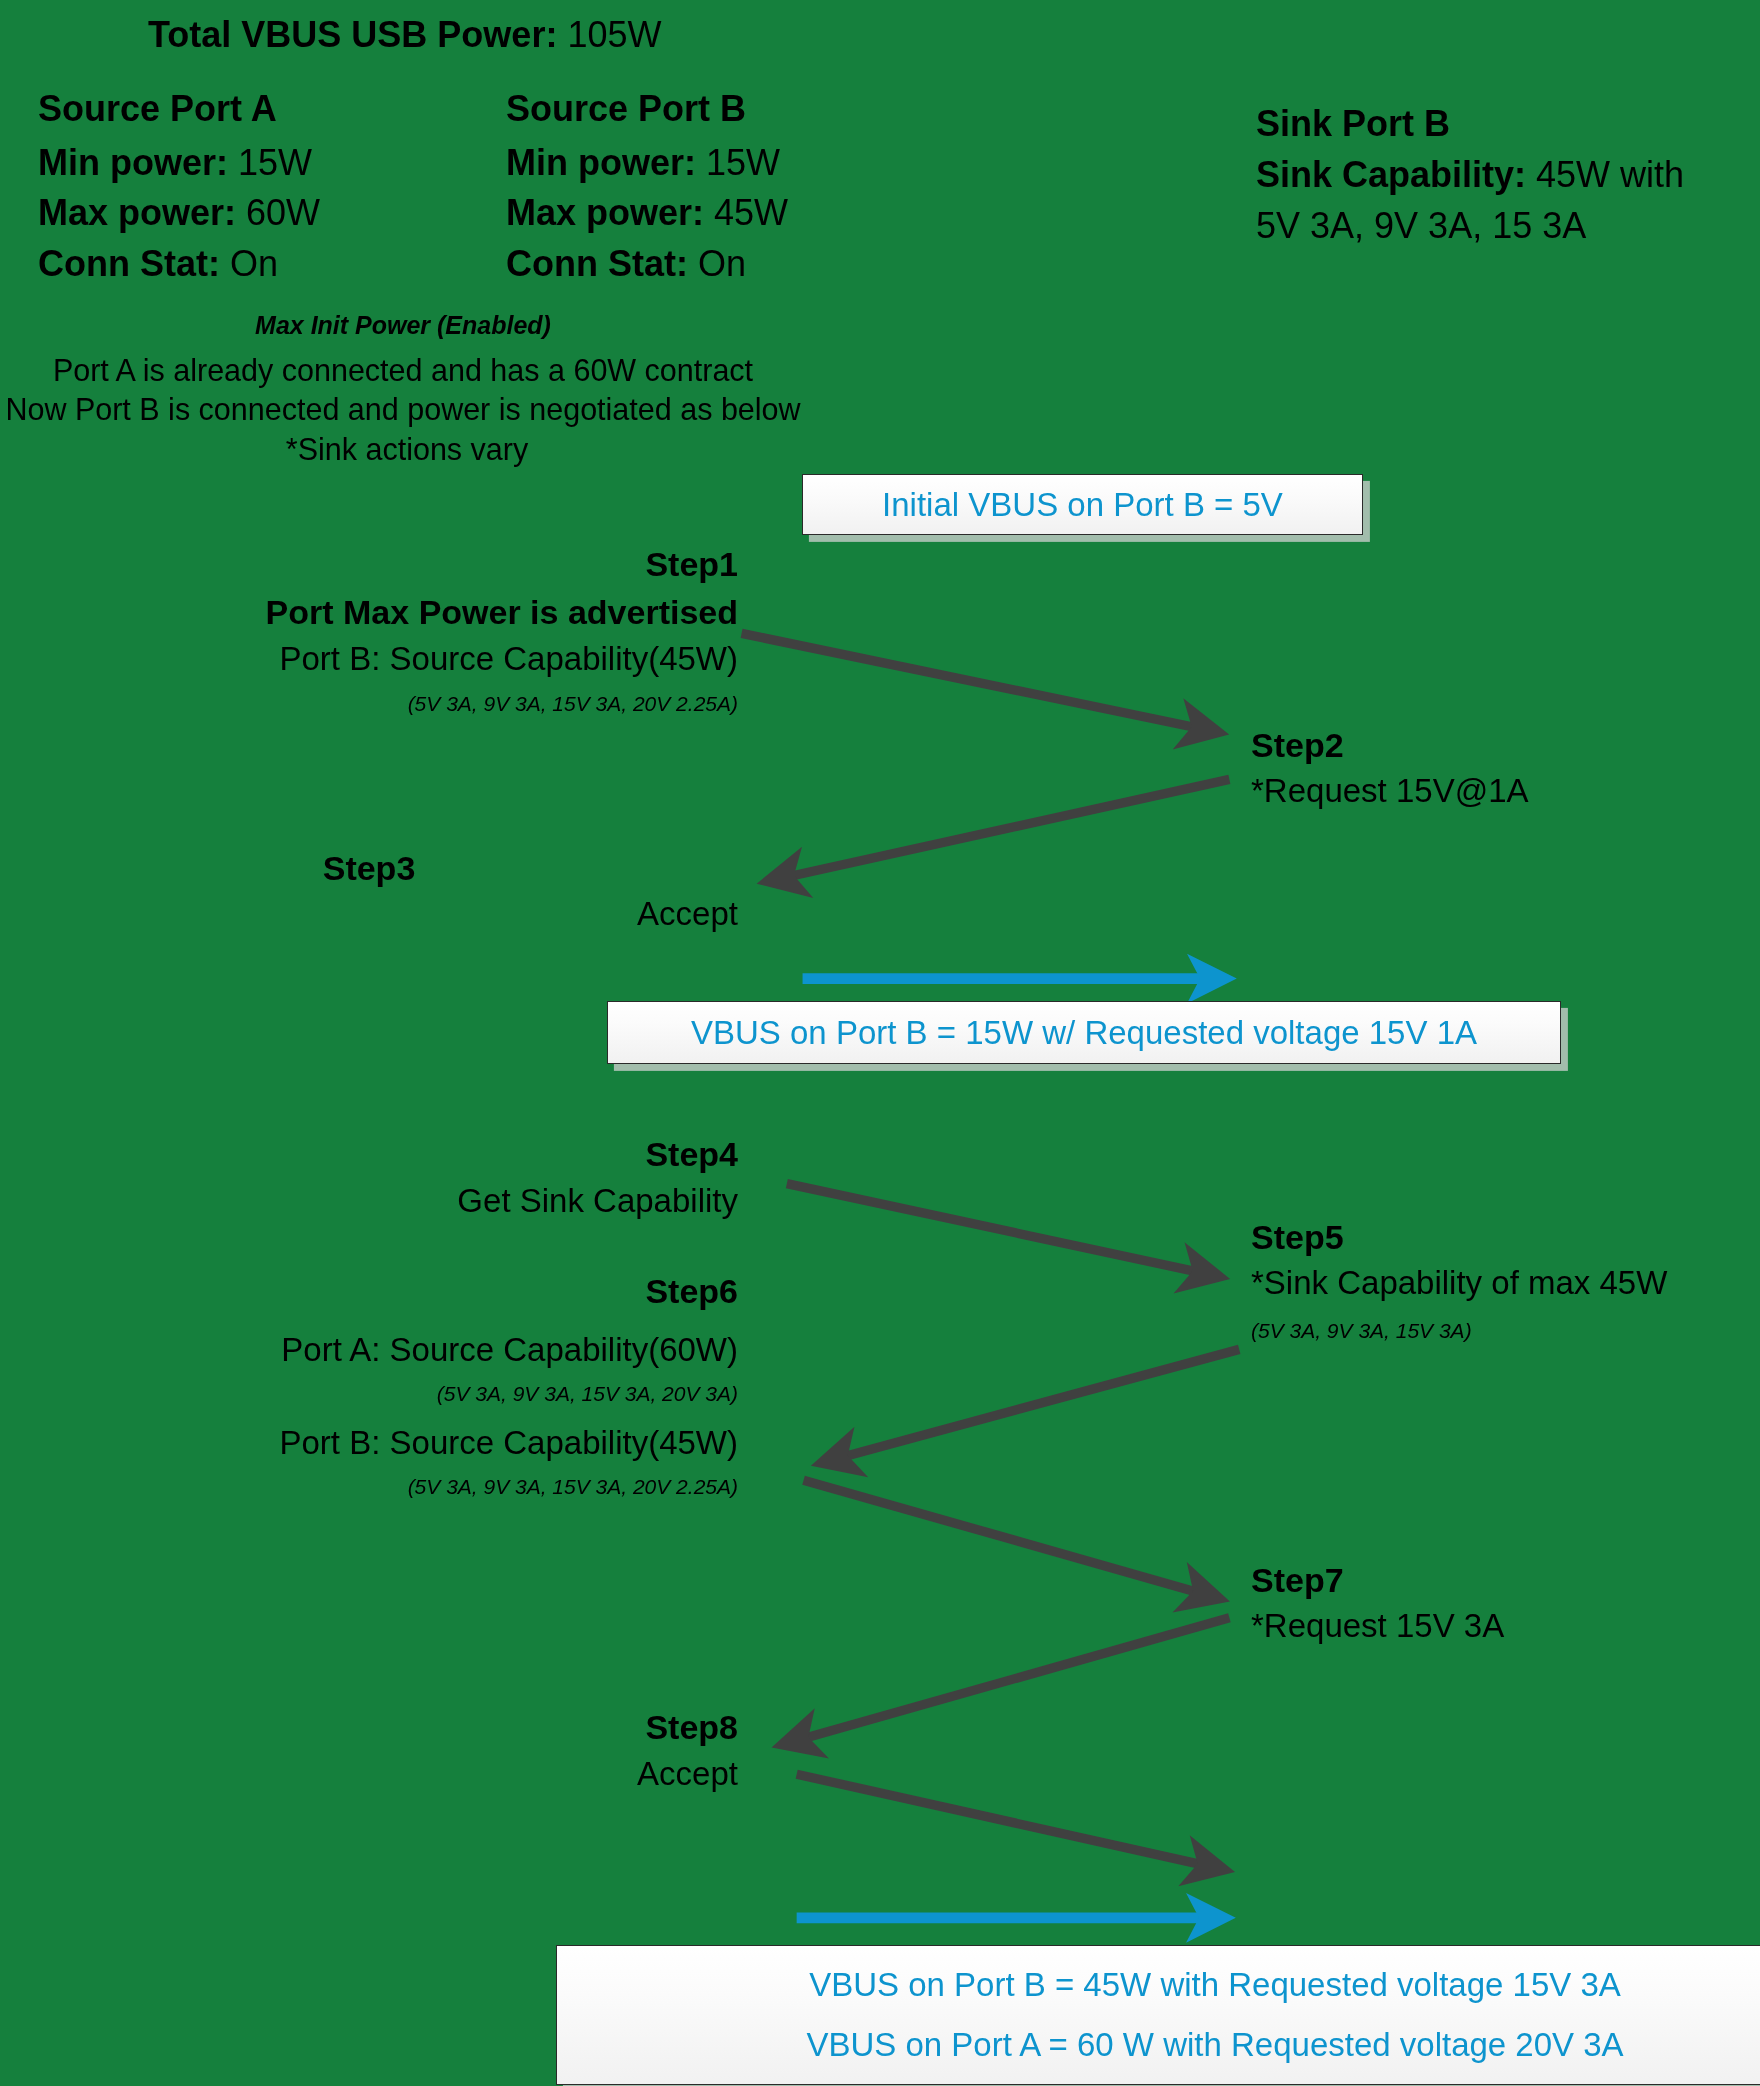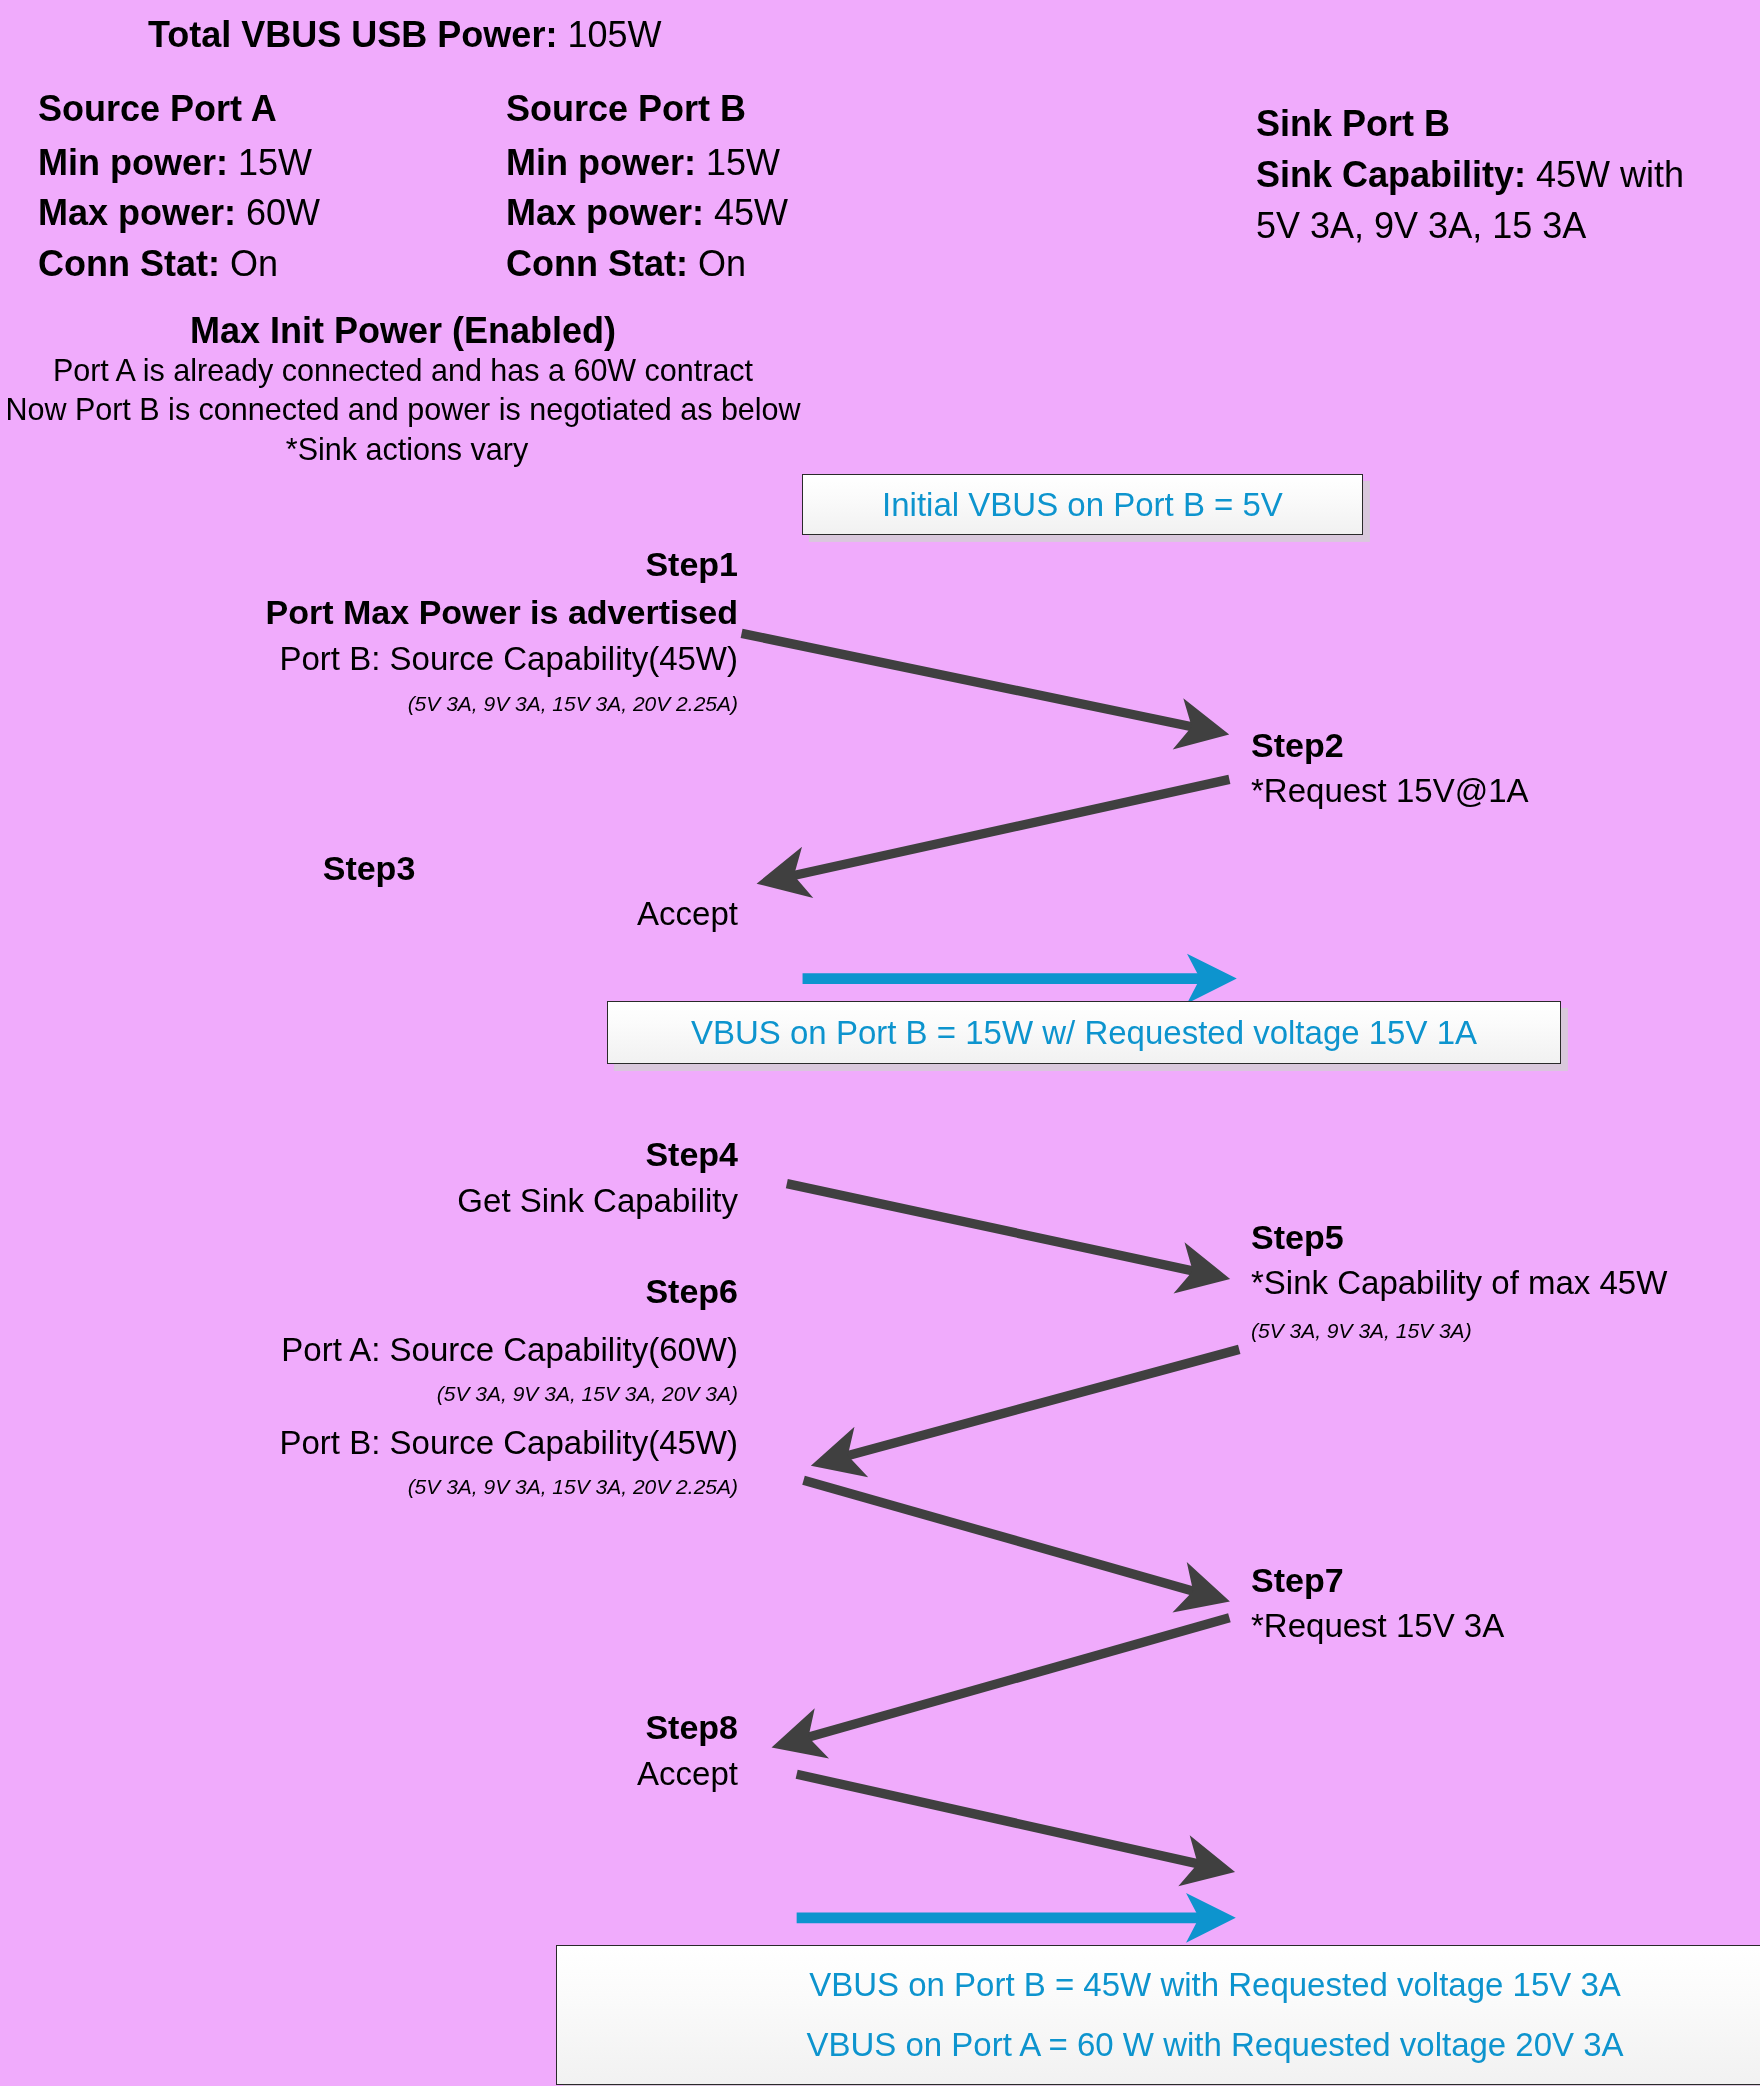--- a/index.html
+++ b/index.html
@@ -7,42 +7,43 @@
     padding: 0;
     background: #ffffff;
   }
   body {
     font-family: "Liberation Sans", sans-serif;
   }
   #stage {
     position: relative;
     width: 1761px;
     height: 2087px;
-    background: #f0abfc;
+    background: #15803d;
     overflow: hidden;
   }
   .txt {
     position: absolute;
     color: #000000;
     white-space: nowrap;
     line-height: 1.0;
     font-family: "Liberation Sans", sans-serif;
   }
   
   .hdr {
     font-size: 36px;
     font-weight: bold;
   }
   .hdr .lite { font-weight: normal; }
 
   
   .mip-title {
-    font-size: 36px;
+    font-size: 25px;
     font-weight: bold;
     text-align: center;
+    font-style: italic;
   }
   .mip-line {
     font-size: 30.5px;
     font-weight: normal;
     text-align: center;
   }
 
   
   .step-label {
     font-size: 34px;

